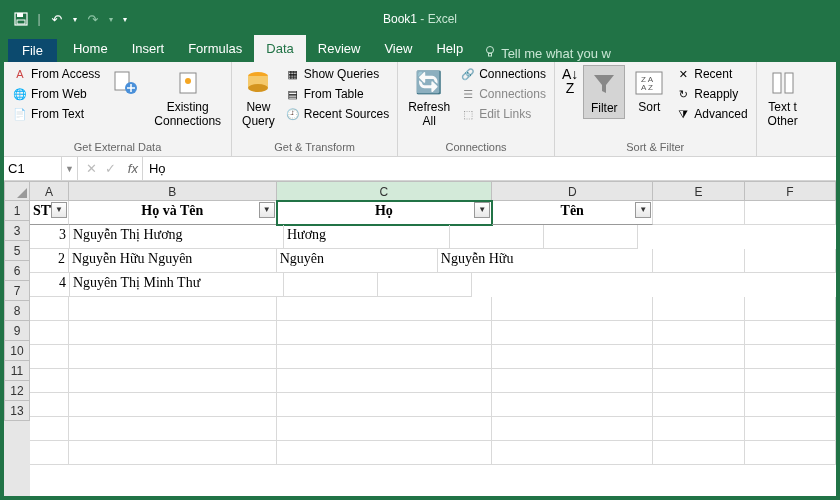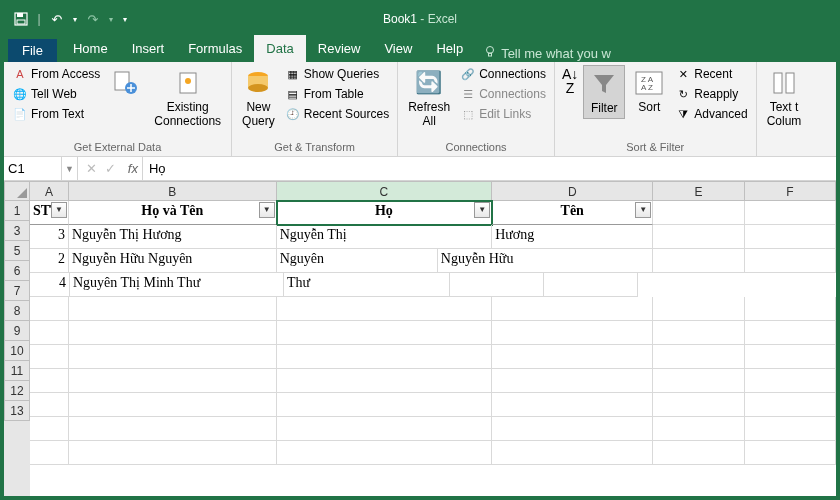--- a/index.html
+++ b/index.html
@@ -97,21 +97,21 @@
 <div class="ribbon">
   <div class="rgroup">
     <div class="rgroup-body">
       <div class="rstack">
         <div class="rbtn-sm">
             <span class="ricon" style="color:#c44">A</span>
             <span>From Access</span>
           </div>
         <div class="rbtn-sm">
             <span class="ricon" style="color:#2a7">🌐</span>
-            <span>Tell Web</span>
+            <span>From Web</span>
           </div>
         <div class="rbtn-sm">
             <span class="ricon">📄</span>
             <span>From Text</span>
           </div>
       </div>
       <div class="rbtn-lg">
         <span class="ricon-lg">
             <svg width="30" height="30" viewBox="0 0 30 30">
               <rect x="4" y="4" width="14" height="18" fill="#fff" stroke="#888"></rect>
@@ -234,21 +234,21 @@
   <div class="rgroup" style="border-right:none">
     <div class="rgroup-body">
       <div class="rbtn-lg">
         <span class="ricon-lg">
             <svg width="28" height="28" viewBox="0 0 28 28">
               <rect x="4" y="4" width="8" height="20" fill="#fff" stroke="#888"></rect>
               <rect x="16" y="4" width="8" height="20" fill="#fff" stroke="#888"></rect>
             </svg>
           </span>
         <span style="white-space:pre-line">Text t
-Colum</span>
+Other</span>
       </div>
     </div>
     <div class="rgroup-label">&nbsp;</div>
   </div>
 </div>
 
 <div class="fbar">
   <div class="namebox">
       <span>C1</span>
     </div>
@@ -294,37 +294,35 @@
           <div class="cell wA hdrcell" style="text-align: left;">STT<div class="filtbtn">▼</div></div>
           <div class="cell wB hdrcell">Họ và Tên<div class="filtbtn">▼</div></div>
           <div class="cell wC hdrcell sel-cell">Họ<div class="filtbtn">▼</div></div>
           <div class="cell wD hdrcell">Tên<div class="filtbtn">▼</div></div>
           <div class="cell wE"></div>
           <div class="cell wF"></div>
         </div>
         <div class="grow">
           <div class="cell wA" style="text-align: right;">3</div>
           <div class="cell wB">Nguyễn Thị Hương</div>
-          <div class="cell wC">Nguyễn Thị</div>
           <div class="cell wD">Hương</div>
           <div class="cell wE"></div>
           <div class="cell wF"></div>
         </div>
         <div class="grow">
           <div class="cell wA" style="text-align: right;">2</div>
           <div class="cell wB">Nguyễn Hữu Nguyên</div>
           <div class="cell wD">Nguyên</div>
           <div class="cell wC">Nguyễn Hữu</div>
           <div class="cell wE"></div>
           <div class="cell wF"></div>
         </div>
         <div class="grow">
           <div class="cell wA" style="text-align: right;">4</div>
           <div class="cell wB">Nguyên Thị Minh Thư</div>
-          <div class="cell wD">Thư</div>
           <div class="cell wE"></div>
           <div class="cell wF"></div>
         </div>
         <div class="grow">
           <div class="cell wA"></div>
           <div class="cell wB"></div>
           <div class="cell wC"></div>
           <div class="cell wD"></div>
           <div class="cell wE"></div>
           <div class="cell wF"></div>

